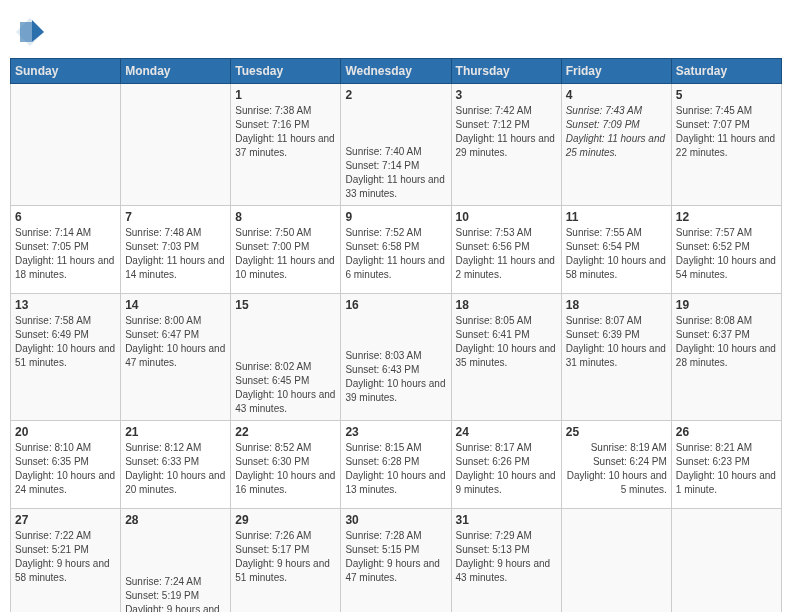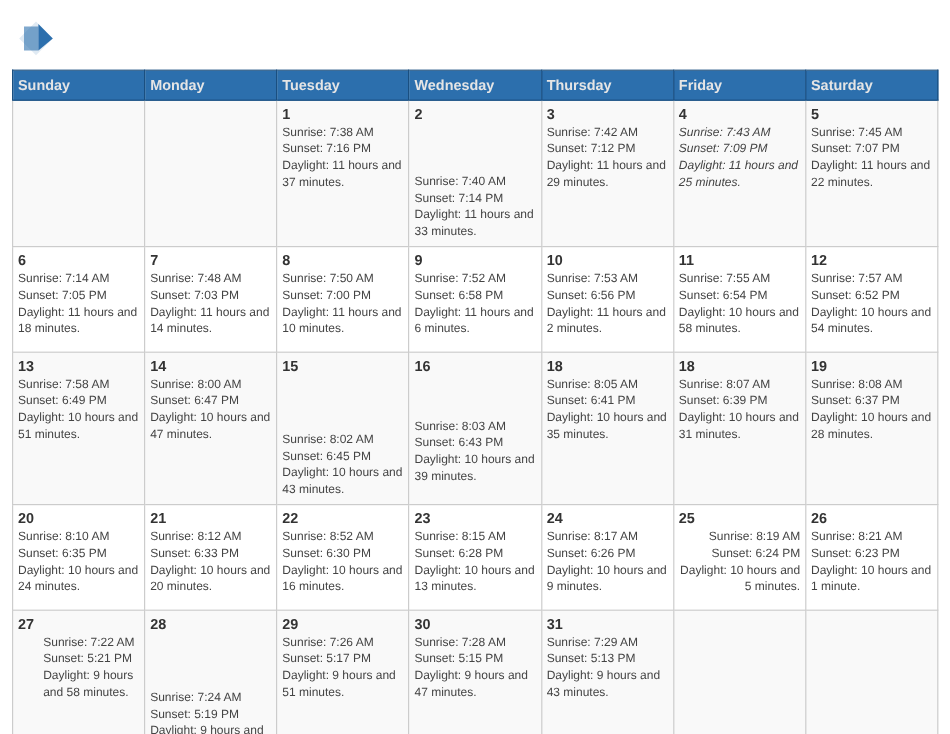--- a/index.html
+++ b/index.html
@@ -288,21 +288,21 @@
         <td>
           <span class="day-num">26</span>
           <div class="cell-text" style="white-space: pre-line;">Sunrise: 8:21 AM
 Sunset: 6:23 PM
 Daylight: 10 hours and 1 minute.</div>
         </td>
       </tr>
       <tr>
         <td>
           <span class="day-num">27</span>
-          <div class="cell-text" style="white-space: pre-line; margin-left: 21px;">Sunrise: 7:22 AM
+          <div class="cell-text" style="white-space: pre-line;">Sunrise: 7:22 AM
 Sunset: 5:21 PM
 Daylight: 9 hours and 58 minutes.</div>
         </td>
         <td>
           <span class="day-num">28</span>
           <div class="cell-text" style="white-space: pre-line; margin-top: 48px;">Sunrise: 7:24 AM
 Sunset: 5:19 PM
 Daylight: 9 hours and 54 minutes.</div>
         </td>
         <td>

